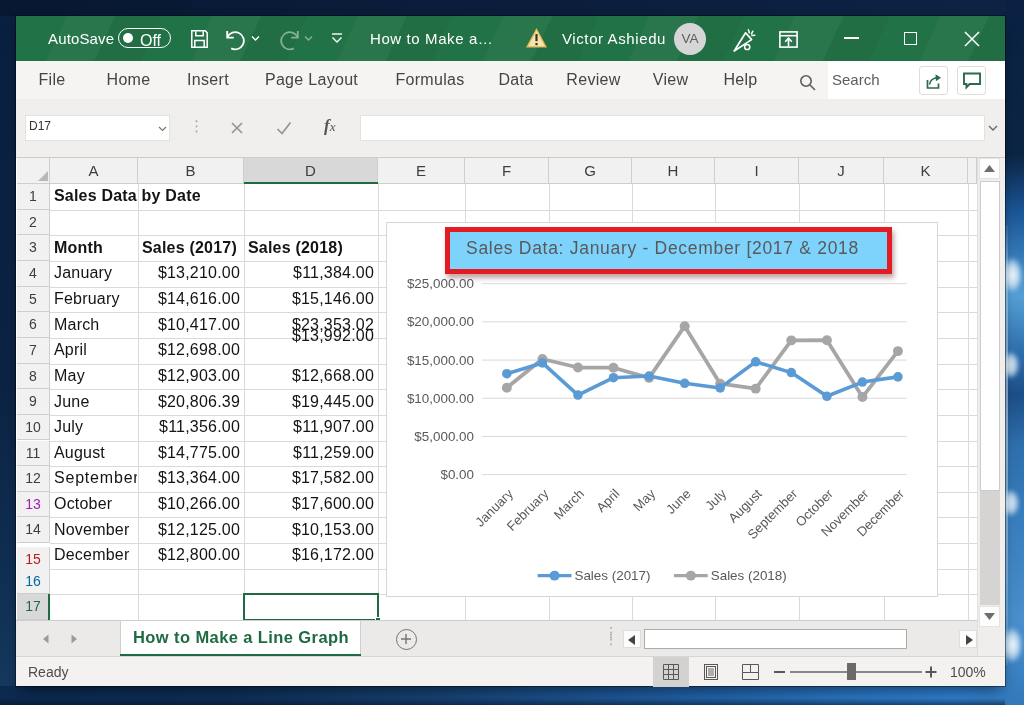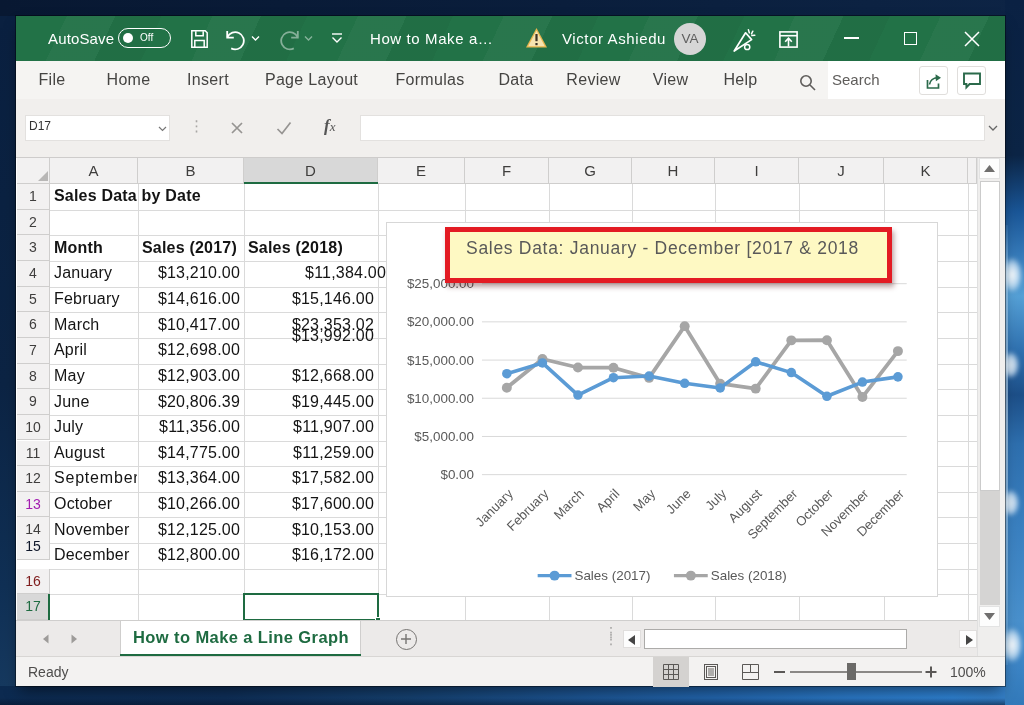--- a/index.html
+++ b/index.html
@@ -45,21 +45,21 @@
 <div class="glow" style="left:1002px;top:258px;width:20px;height:34px;background:radial-gradient(ellipse at center,rgba(255,255,255,1),rgba(225,242,255,.75) 45%,rgba(140,195,245,0) 80%)"></div>
 <div class="glow" style="left:1002px;top:352px;width:17px;height:26px;background:radial-gradient(ellipse at center,rgba(255,255,255,0.85),rgba(225,242,255,.75) 45%,rgba(140,195,245,0) 80%)"></div>
 <div class="glow" style="left:1002px;top:490px;width:17px;height:26px;background:radial-gradient(ellipse at center,rgba(255,255,255,0.85),rgba(225,242,255,.75) 45%,rgba(140,195,245,0) 80%)"></div>
 <div class="glow" style="left:1002px;top:628px;width:20px;height:34px;background:radial-gradient(ellipse at center,rgba(255,255,255,1),rgba(225,242,255,.75) 45%,rgba(140,195,245,0) 80%)"></div>
 <div id="win" class="abs">
 <div id="title" class="abs">
       <div class="stripes"></div>
 <div class="tbtxt" style="left:32px;letter-spacing:.15px">AutoSave</div>
 <div class="abs" style="left:102px;top:12px;width:53px;height:20px;border:1.5px solid #fff;border-radius:10px">
 <div class="abs" style="left:4px;top:3.5px;width:10px;height:10px;border-radius:50%;background:#fff"></div>
-<div class="abs" style="left:21px;top:2.5px;color:#fff;font-size:10px">Off</div>
+<div class="abs" style="left:21px;top:2.5px;color:#fff;font-size:16px">Off</div>
       </div>
 <svg class="abs" style="left:174px;top:13px" width="19" height="20" viewBox="0 0 19 20">
 <path d="M1.8 1.8 h13.4 l2 2 v14.4 h-15.4 z" fill="none" stroke="#fff" stroke-width="1.5"></path>
 <path d="M5.8 2.2 v4.6 h7.4 V2.2" fill="none" stroke="#fff" stroke-width="1.5"></path>
 <path d="M4.8 18 v-6.6 h9.4 V18" fill="none" stroke="#fff" stroke-width="1.5"></path>
       </svg>
 <svg class="abs" style="left:208px;top:12px" width="24" height="23" viewBox="0 0 24 23">
 <path d="M3.2 3 V9.6 H9.8" fill="none" stroke="#fff" stroke-width="1.8"></path>
 <path d="M3.4 9.2 A8.6 8.6 0 1 1 7.2 20.4" fill="none" stroke="#fff" stroke-width="1.8"></path>
       </svg>
@@ -173,22 +173,22 @@
 <div class="rh" style="top:128.6px;height:25.65px;background:#f2f1f1;color:#3f3e3d;line-height:25.65px">5</div>
 <div class="rh" style="top:154.2px;height:25.65px;background:#f2f1f1;color:#3f3e3d;line-height:25.65px">6</div>
 <div class="rh" style="top:179.9px;height:25.65px;background:#f2f1f1;color:#3f3e3d;line-height:25.65px">7</div>
 <div class="rh" style="top:205.5px;height:25.65px;background:#f2f1f1;color:#3f3e3d;line-height:25.65px">8</div>
 <div class="rh" style="top:231.2px;height:25.65px;background:#f2f1f1;color:#3f3e3d;line-height:25.65px">9</div>
 <div class="rh" style="top:256.8px;height:25.65px;background:#f2f1f1;color:#3f3e3d;line-height:25.65px">10</div>
 <div class="rh" style="top:282.5px;height:25.65px;background:#f2f1f1;color:#3f3e3d;line-height:25.65px">11</div>
 <div class="rh" style="top:308.1px;height:25.65px;background:#f2f1f1;color:#3f3e3d;line-height:25.65px">12</div>
 <div class="rh" style="top:333.8px;height:25.65px;background:#f2f1f1;color:#a21caf;line-height:25.65px">13</div>
 <div class="rh" style="top:359.4px;height:25.65px;background:#f2f1f1;color:#3f3e3d;line-height:25.65px">14</div>
-<div class="rh" style="top:376px;height:25.65px;background:#f2f1f1;color:#0f172a;line-height:25.65px">15</div>
-<div class="rh" style="top:410.7px;height:25.65px;background:#f2f1f1;color:#7f1d1d;line-height:25.65px">16</div>
+<div class="rh" style="top:389px;height:25.65px;background:#f2f1f1;color:#b91c1c;line-height:25.65px">15</div>
+<div class="rh" style="top:410.7px;height:25.65px;background:#f2f1f1;color:#0369a1;line-height:25.65px">16</div>
 <div class="rh" style="top:436.4px;height:25.65px;background:#d8d8d8;color:#1e6b41;line-height:25.65px">17</div>
 <div class="abs" style="left:32px;top:436.4px;width:2px;height:25.6px;background:#1e6b41"></div>
 <div class="gv" style="left:122px;top:26px;height:436px"></div>
 <div class="gv" style="left:228px;top:26px;height:436px"></div>
 <div class="gv" style="left:362px;top:26px;height:436px"></div>
 <div class="gv" style="left:449px;top:26px;height:436px"></div>
 <div class="gv" style="left:533px;top:26px;height:436px"></div>
 <div class="gv" style="left:616px;top:26px;height:436px"></div>
 <div class="gv" style="left:699px;top:26px;height:436px"></div>
 <div class="gv" style="left:783px;top:26px;height:436px"></div>
@@ -211,21 +211,21 @@
 <div class="gh" style="left:34px;top:385.1px;width:927px"></div>
 <div class="gh" style="left:34px;top:410.7px;width:927px"></div>
 <div class="gh" style="left:34px;top:436.4px;width:927px"></div>
 
 <div class="ct bold" style="left:38px;top:29.3px;">Sales Data by Date</div>
 <div class="ct bold" style="left:38px;top:80.6px;">Month</div>
 <div class="ct bold" style="left:126px;top:80.6px;">Sales (2017)</div>
 <div class="ct bold" style="left:232px;top:80.6px;">Sales (2018)</div>
 <div class="ct" style="left:38px;top:106.3px;">January</div>
 <div class="ct right" style="left:224px;top:106.3px;">$13,210.00</div>
-<div class="ct right" style="left:370px;top:106.3px;">$11,384.00</div>
+<div class="ct right" style="left:358px;top:106.3px;">$11,384.00</div>
 <div class="ct" style="left:38px;top:131.9px;">February</div>
 <div class="ct right" style="left:224px;top:131.9px;">$14,616.00</div>
 <div class="ct right" style="left:358px;top:131.9px;">$15,146.00</div>
 <div class="ct" style="left:38px;top:157.6px;">March</div>
 <div class="ct right" style="left:224px;top:157.6px;">$10,417.00</div>
 <div class="ct right" style="left:358px;top:157.6px;">$23,353.02</div>
 <div class="ct" style="left:38px;top:183.2px;">April</div>
 <div class="ct right" style="left:224px;top:183.2px;">$12,698.00</div>
 <div class="ct right" style="left:358px;top:169px;">$13,992.00</div>
 <div class="ct" style="left:38px;top:208.9px;">May</div>
@@ -303,21 +303,21 @@
         <text transform="translate(448.8,273) rotate(-45)" text-anchor="end" font-size="13.2" fill="#595959">October</text>
         <text transform="translate(484.5,273) rotate(-45)" text-anchor="end" font-size="13.2" fill="#595959">November</text>
         <text transform="translate(520.2,273) rotate(-45)" text-anchor="end" font-size="13.2" fill="#595959">December</text>
         <line x1="151" y1="354.5" x2="185" y2="354.5" stroke="#5b9bd5" stroke-width="3.4"></line>
         <circle cx="168" cy="354.5" r="5" fill="#5b9bd5"></circle>
         <text x="188" y="359" font-size="13.5" fill="#595959">Sales (2017)</text>
         <line x1="288" y1="354.5" x2="322" y2="354.5" stroke="#a6a6a6" stroke-width="3.4"></line>
         <circle cx="305" cy="354.5" r="5" fill="#a6a6a6"></circle>
         <text x="325" y="359" font-size="13.5" fill="#595959">Sales (2018)</text>
       </svg>
-<div class="abs" style="left:429px;top:69px;width:447px;height:56px;border:5px solid #e31b23;background:#fef9c3;box-shadow:2px 4px 5px rgba(90,30,30,.4)">
+<div class="abs" style="left:429px;top:69px;width:447px;height:47px;border:5px solid #e31b23;background:#7dd3fc;box-shadow:2px 4px 5px rgba(90,30,30,.4)">
 <div style="position:absolute;left:-6px;top:6px;width:100%;text-align:center;font-size:17.5px;letter-spacing:.7px;color:#595959;white-space:nowrap">Sales Data: January - December [2017 &amp; 2018</div>
       </div>
 <div class="abs" style="left:227px;top:435.4px;width:136px;height:27.6px;border:2px solid #1e6b41"></div>
 <div class="abs" style="left:359px;top:459.0px;width:6px;height:6px;background:#1e6b41;border:1px solid #fff"></div>
 </div>
 <div class="abs" style="left:961px;top:142px;width:23px;height:498px;background:#efeeed;border-left:1px solid #e0e0e0">
 <div style="position:absolute;left:1px;top:0px;width:21px;height:21px;background:#fdfdfd;border:1px solid #e3e3e3;text-align:center"><svg width="11" height="8" viewBox="0 0 11 8" style="margin-top:6px">
           <path d="M0 7 L5.5 0 L11 7 Z" fill="#6f6e6d"></path>
         </svg></div>
 <div style="position:absolute;left:1.5px;top:23px;width:20px;height:310px;background:#fff;border:1px solid #cbcbcb"></div>

